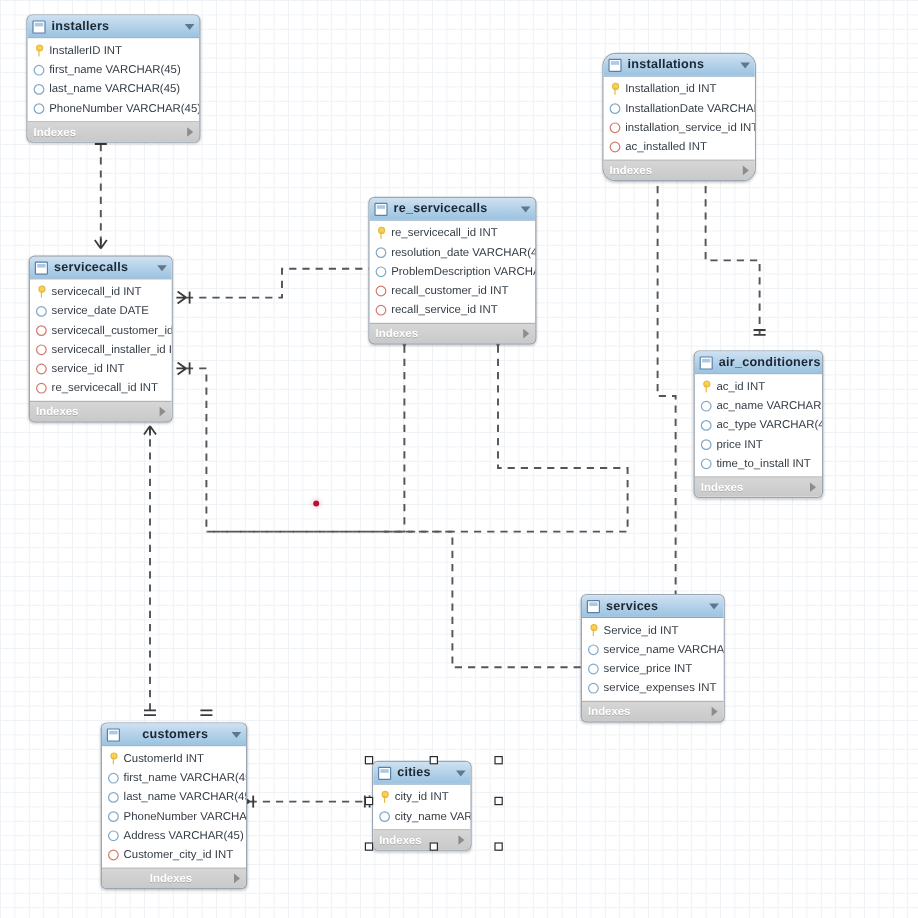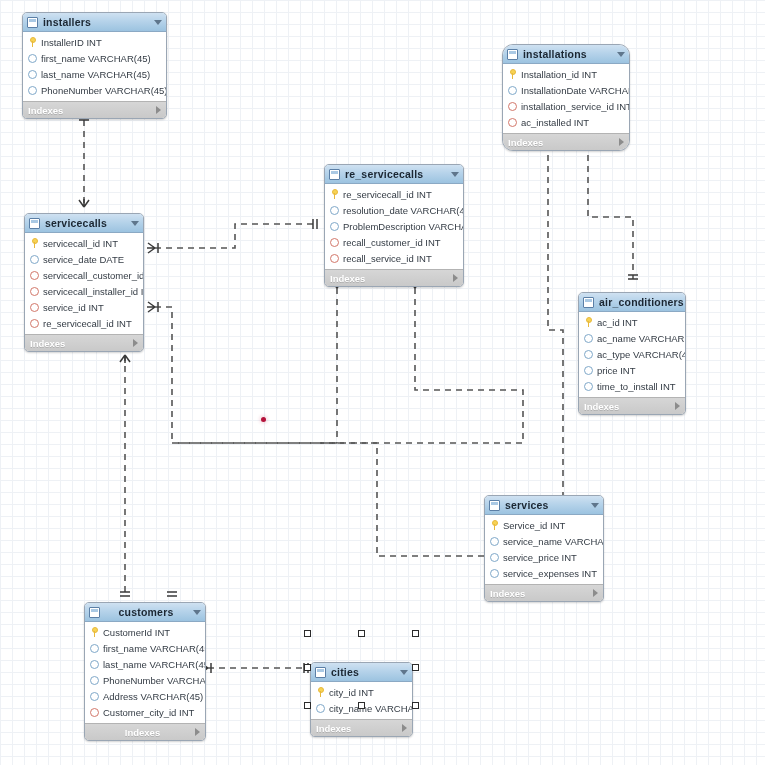--- a/index.html
+++ b/index.html
@@ -251,21 +251,21 @@
           <span class="circ-ico fk"></span>
           <span class="col-label">ac_installed INT</span>
         </div>
     </div>
     <div class="tbl-ftr">
       <span class="ftr-label">Indexes</span>
       <span class="ftr-caret"></span>
     </div>
   </div>
 
-  <div class="tbl" style="left:324px;top:164px;width:140px;">
+  <div class="tbl" style="left:307px;top:164px;width:140px;">
     <div class="tbl-hdr">
       <span class="tbl-ico"></span>
       <span class="tbl-name">re_servicecalls</span>
       <span class="tbl-caret"></span>
     </div>
     <div class="cols">
       <div class="col">
           <span class="key-ico pk"></span>
           <span class="col-label">re_servicecall_id INT</span>
         </div>
@@ -425,21 +425,21 @@
           <span class="circ-ico fk"></span>
           <span class="col-label">Customer_city_id INT</span>
         </div>
     </div>
     <div class="tbl-ftr">
       <span class="ftr-label">Indexes</span>
       <span class="ftr-caret"></span>
     </div>
   </div>
 
-  <div class="tbl" style="left:310px;top:634px;width:103px;margin-top:28px;">
+  <div class="tbl" style="left:310px;top:634px;width:83px;">
     <div class="tbl-hdr">
       <span class="tbl-ico"></span>
       <span class="tbl-name">cities</span>
       <span class="tbl-caret"></span>
     </div>
     <div class="cols">
       <div class="col">
           <span class="key-ico pk"></span>
           <span class="col-label">city_id INT</span>
         </div>

